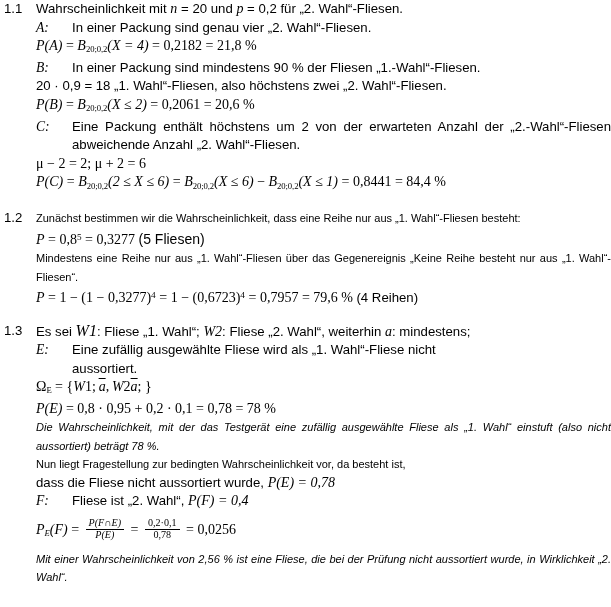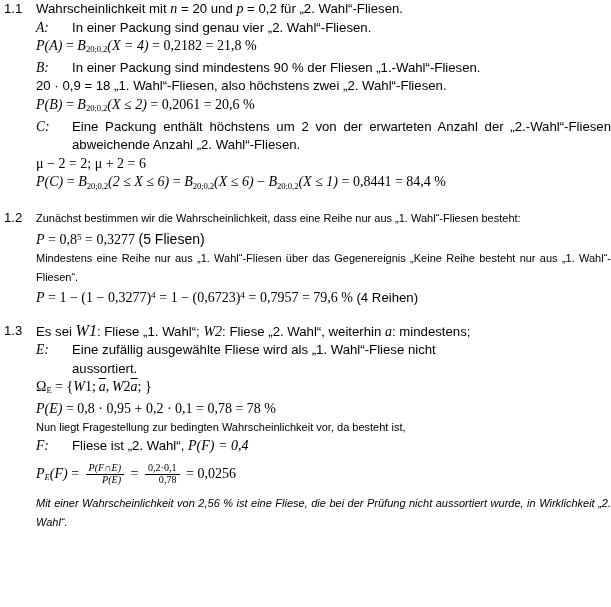--- a/index.html
+++ b/index.html
@@ -104,21 +104,21 @@
   .ovl {
     text-decoration: overline;
     font-style: italic;
   }
   .mtxt { font-style: normal; }
 
   
   .frac {
     display: inline-block;
     vertical-align: middle;
-    text-align: right;
+    text-align: center;
     font-size: 0.72em;
     line-height: 1.08;
     margin: 8px 3px;
     position: relative;
     top: -0.05em;
   }
   .frac .num {
     display: block;
     padding: 0 3px 0px 3px;
     border-bottom: 1px solid #000;
@@ -223,23 +223,27 @@
       <div class="evt-cont">aussortiert.</div>
 
       <div class="math">
         <span class="mtxt">Ω</span><span class="sub mtxt">E</span><span class="mtxt"> = </span><span class="mtxt">{<span class="mi">W</span>1; <span class="ovl">a</span>, <span class="mi">W</span>2<span class="ovl">a</span>; }</span>
       </div>
 
       <div class="math">
         <span class="mi">P(E)</span><span class="mtxt"> = </span><span class="mtxt">0,8 · 0,95 + 0,2 · 0,1 = 0,78 = 78 %</span>
       </div>
 
+      <div class="para ital">Die Wahrscheinlichkeit, mit der das Testgerät eine zufällig ausgewählte Fliese als „1. Wahl“ einstuft (also nicht aussortiert) beträgt 78 %.</div>
 
       <div class="para nojust">Nun liegt Fragestellung zur bedingten Wahrscheinlichkeit vor, da besteht ist,</div>
 
+      <div class="line">
+        <span>dass die Fliese nicht aussortiert wurde, </span><span class="mi" style="font-family:'Liberation Serif',serif;font-size:14px;">P(E) = 0,78</span>
+      </div>
 
       <div class="evt">
         <div class="evt-label">F:</div>
         <div class="evt-text nojust">
           <span>Fliese ist „2. Wahl“, </span><span class="mi" style="font-family:'Liberation Serif',serif;font-size:14px;">P(F) = 0,4</span>
         </div>
       </div>
 
       <div class="math" style="line-height:30px;">
         <span class="mi">P</span><span class="sub mi">E</span><span class="mi">(F)</span><span class="mtxt"> = </span><span class="frac"><span class="num mi">P(F∩E)</span><span class="den mi">P(E)</span></span><span class="mtxt"> = </span><span class="frac"><span class="num mtxt">0,2·0,1</span><span class="den mtxt">0,78</span></span><span class="mtxt"> = </span><span class="mtxt">0,0256</span>

